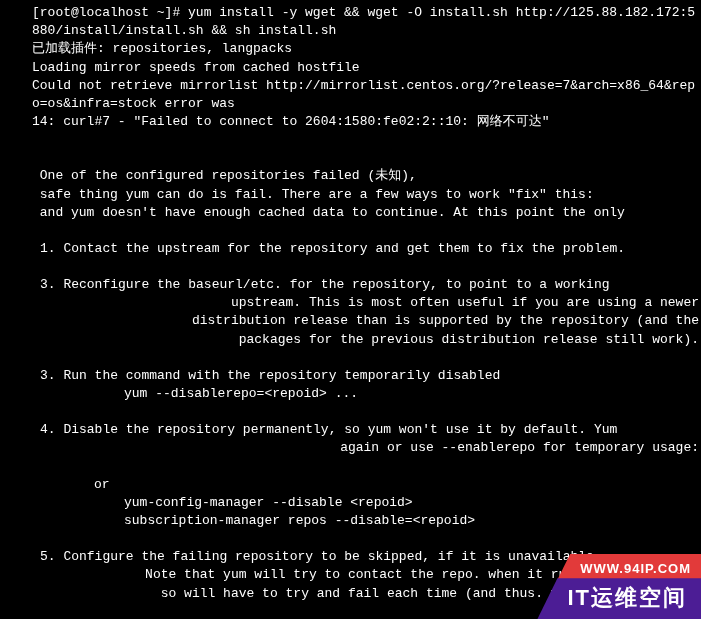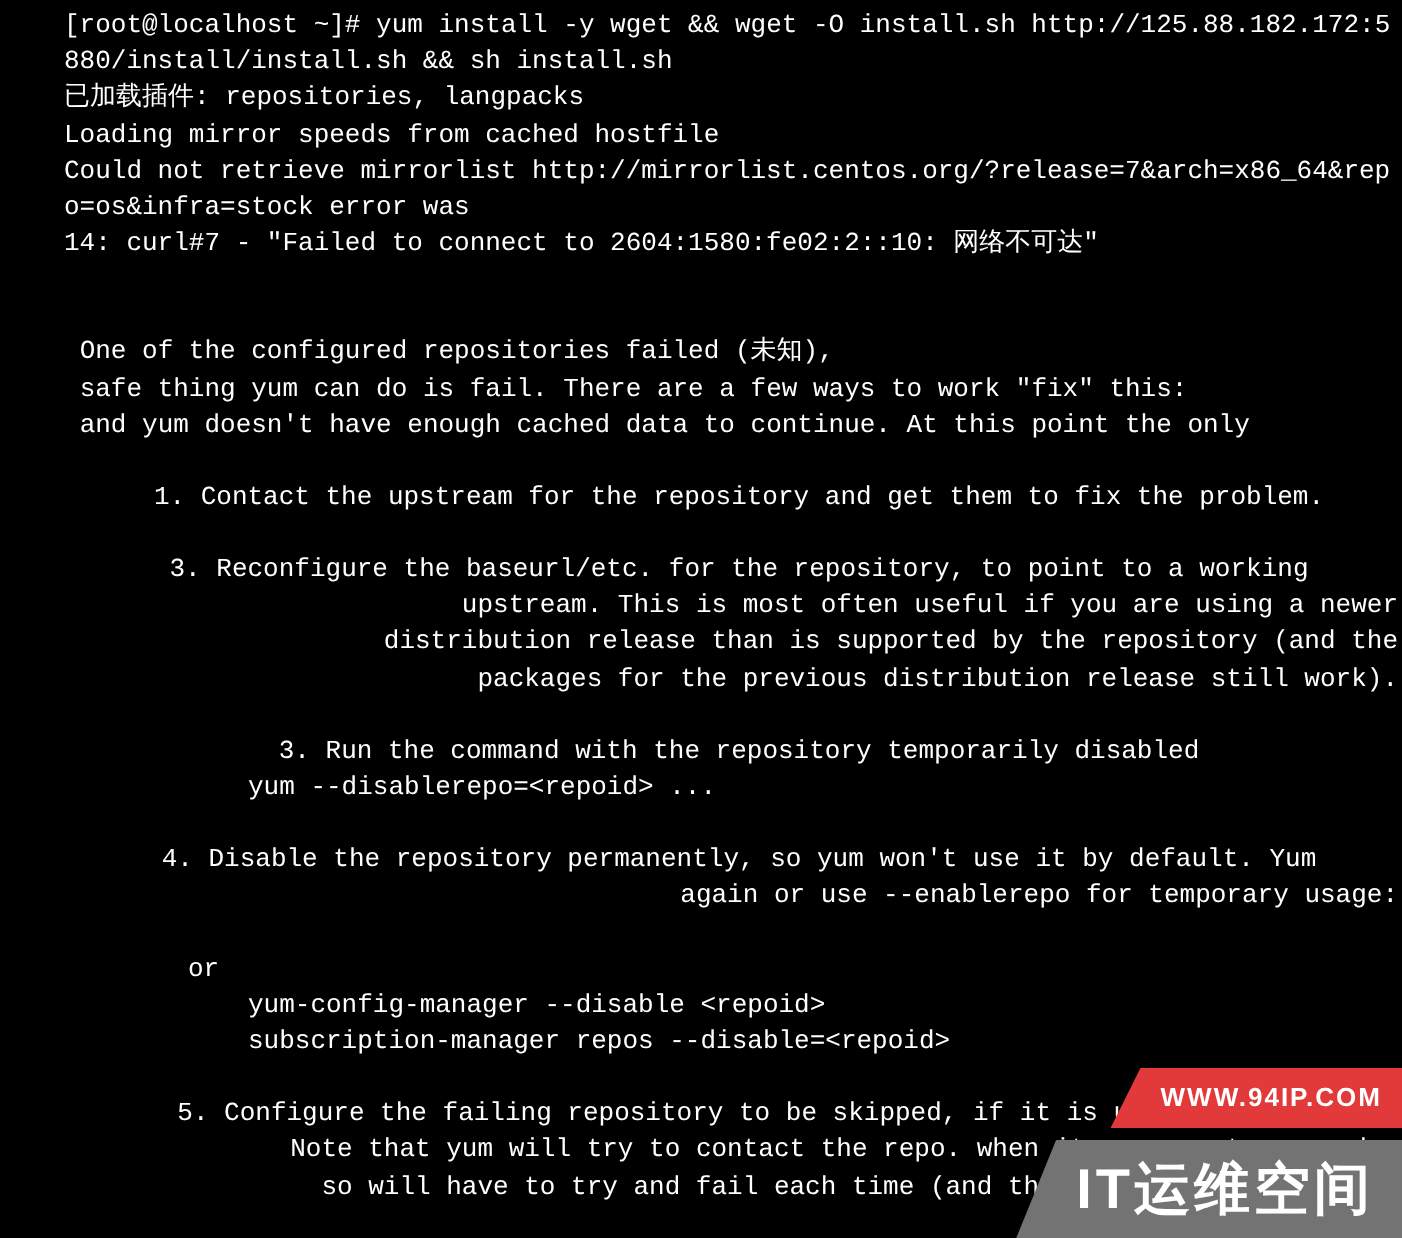--- a/index.html
+++ b/index.html
@@ -20,21 +20,20 @@
       padding: 4px 2px;
     }
     .terminal-line {
       white-space: pre-wrap;
       word-break: break-all;
       margin-left: 30px;
     }
     .indent-num {
       padding-left: 30px;
       text-indent: -22px;
-      text-align: center;
     }
     .indent-sub {
       padding-left: 62px;
       text-align: right;
     }
     .indent-cmd {
       padding-left: 92px;
     }
     .indent-or {
       padding-left: 62px;
@@ -49,39 +48,39 @@
       z-index: 10;
     }
     .logo-shape {
       position: relative;
       width: 260px;
       height: 70px;
     }
     .banner-top {
       position: absolute;
       right: 0;
-      bottom: 55px;
+      bottom: 35px;
       background: #e23a3a;
       color: #fff;
       font-family: Arial, sans-serif;
       font-size: 13px;
       font-weight: bold;
       letter-spacing: 1px;
       padding: 6px 10px 6px 25px;
       clip-path: polygon(15px 0, 100% 0, 100% 100%, 0 100%);
       z-index: 2;
     }
     .banner-bottom {
       position: absolute;
       right: 0;
       bottom: 0;
-      background: #737373;
+      background: #4c1d95;
       color: #fff;
       font-family: 'Microsoft YaHei', Arial, sans-serif;
-      font-size: 28px;
+      font-size: 22px;
       font-weight: bold;
       letter-spacing: 2px;
       padding: 5px 14px 5px 30px;
       clip-path: polygon(20px 0, 100% 0, 100% 100%, 0 100%);
       z-index: 3;
     }
   </style>
 </head>
 <body>
 

